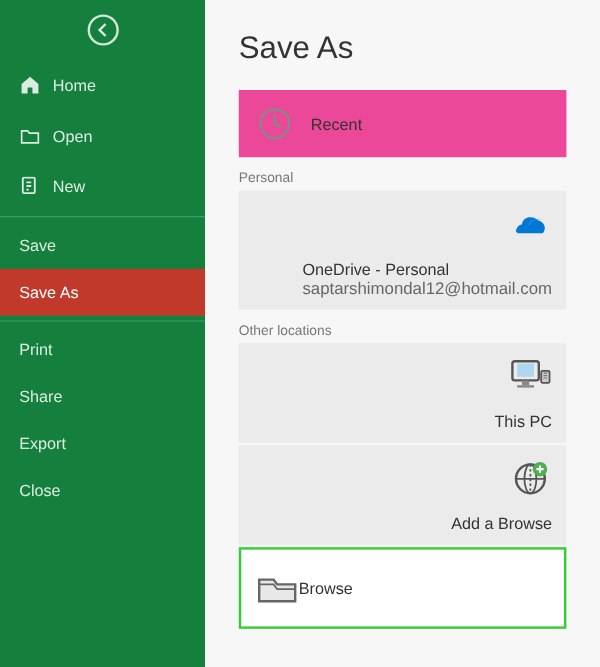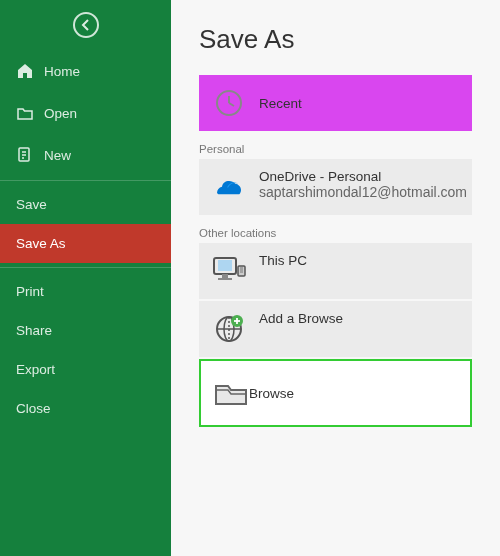--- a/index.html
+++ b/index.html
@@ -87,26 +87,27 @@
     .page-title {
       font-size: 26px;
       font-weight: 300;
       color: #333;
       margin-bottom: 20px;
     }
 
     
     .location-item {
       display: flex;
-      align-items: flex-start;
+      align-items: flex-end;
       padding: 10px 12px;
       cursor: pointer;
       gap: 12px;
       background: #ebebeb;
       margin-bottom: 2px;
+      flex-direction: column;
     }
 
     .location-icon {
       width: 36px;
       height: 36px;
       background: #999;
       border-radius: 2px;
       display: flex;
       align-items: center;
       justify-content: center;
@@ -132,21 +133,21 @@
       font-size: 11.5px;
       color: #777;
       padding: 10px 0 4px 0;
     }
 
     
     .recent-item {
       display: flex;
       align-items: center;
       padding: 10px 12px;
-      background: #d946ef;
+      background: #ec4899;
       margin-bottom: 2px;
       cursor: pointer;
       gap: 12px;
     }
 
     .clock-icon-wrap {
       width: 36px;
       height: 36px;
       display: flex;
       align-items: center;

